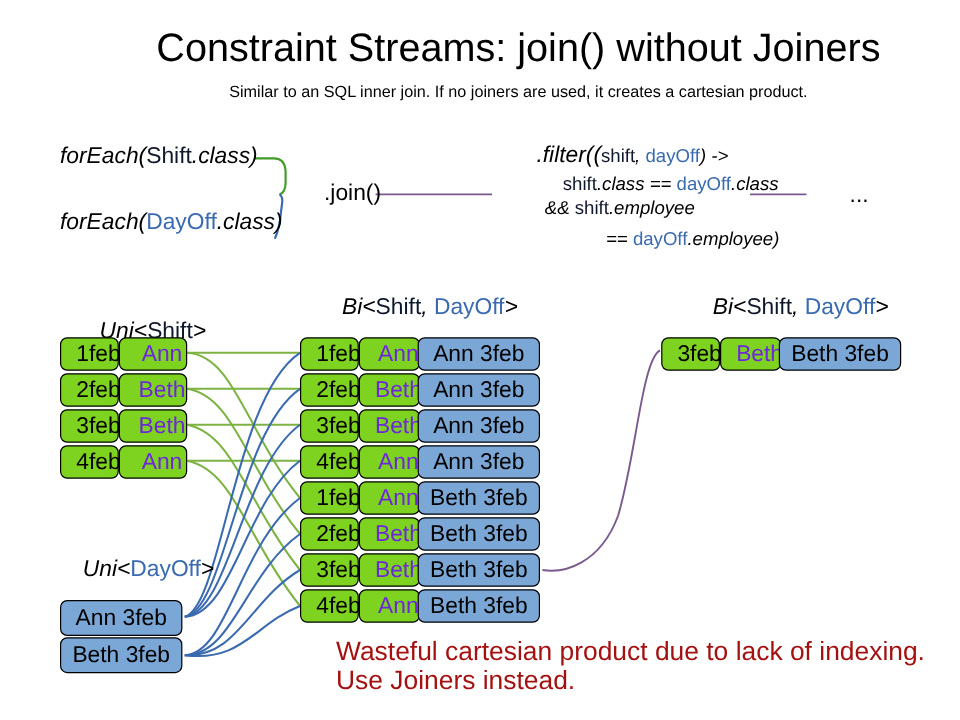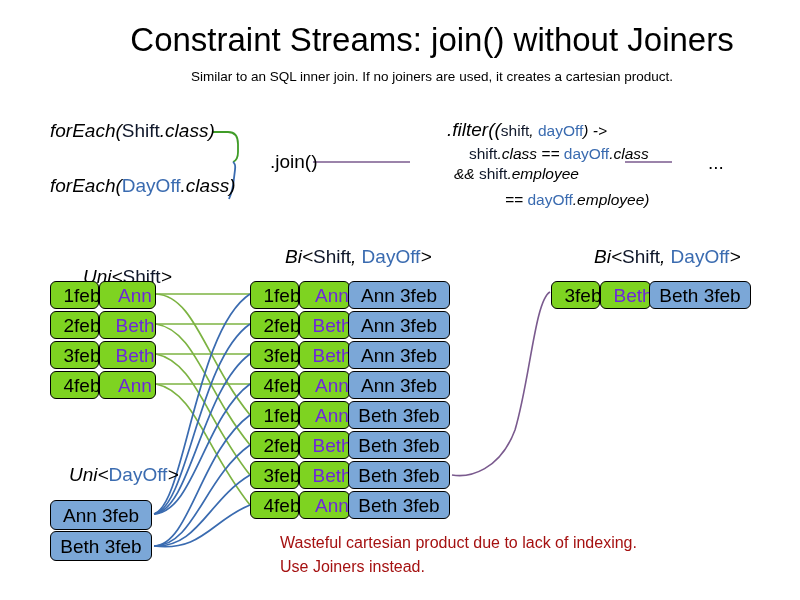--- a/index.html
+++ b/index.html
@@ -74,21 +74,21 @@
   }
   .cell.green { background: #7ed321; padding-left: 15px; }
   .cell.blue  { background: #7ba7d7; }
   .txt-date { color: #000000; }
   .txt-name { color: #6d28d9; }
   .txt-blue { color: #000000; }
 
   
   #warning {
     top: 531px; left: 248px;
-    font-size: 16px;
+    font-size: 22px;
     line-height: 24px;
     color: #a51111;
     white-space: pre-line;
   }
 
   svg.overlay {
     position: absolute;
     top: 0; left: 0;
     width: 800px; height: 600px;
     pointer-events: none;

